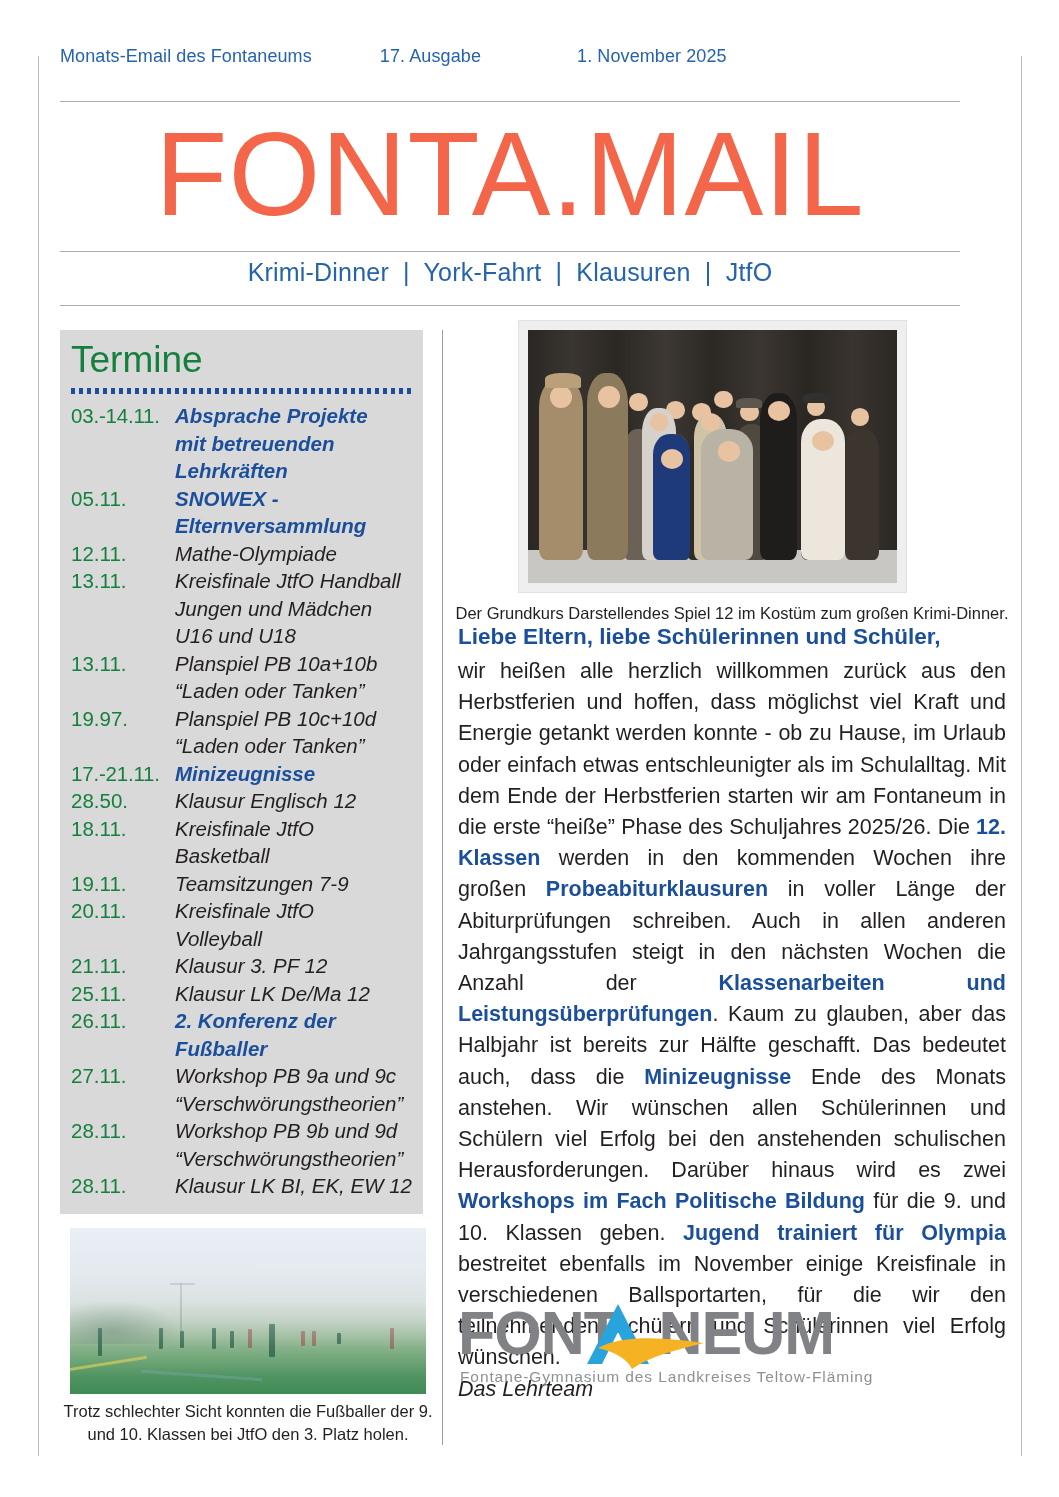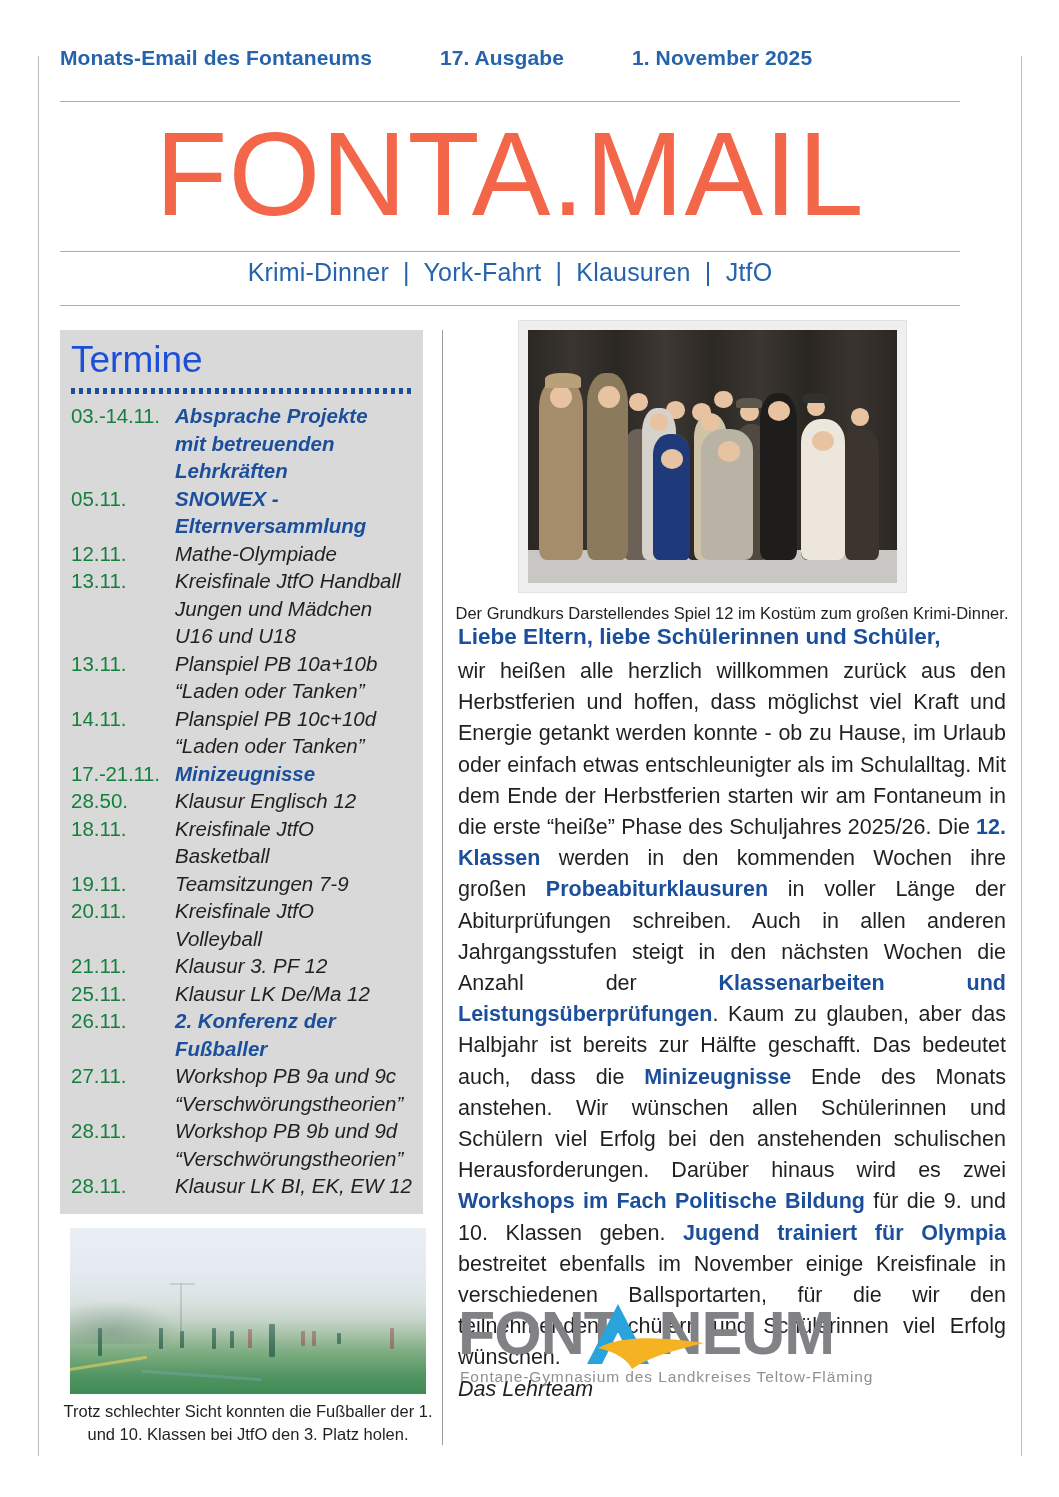--- a/index.html
+++ b/index.html
@@ -36,27 +36,26 @@
   
   .masthead {
     position: absolute;
     left: 60px; top: 46px;
     width: 900px;
   }
   .masthead-row {
     display: flex;
     align-items: baseline;
     color: #2563ac;
-    font-size: 21px;
+    font-size: 18px;
     letter-spacing: .1px;
     white-space: nowrap;
-    font-weight: bold;
   }
   .mh-issue   { margin-left: 68px; }
-  .mh-date    { margin-left: 68px; }
+  .mh-date    { margin-left: 96px; }
 
   .rule-thin {
     position: absolute;
     left: 60px;
     width: 900px;
     height: 1px;
     background: #a9adb2;
   }
   .rule-top    { top: 101px; }
   .rule-mid    { top: 251px; }
@@ -98,21 +97,21 @@
   
   .termine-box {
     position: absolute;
     left: 60px; top: 330px;
     width: 363px;
     background: #d9d9d9;
     padding: 0;
   }
   .termine-title {
     font-size: 37px;
-    color: #1d4ed8;
+    color: #15803d;
     font-weight: 400;
     padding: 8px 0 2px 11px;
     line-height: 44px;
   }
   .dotline {
     margin: 4px 10px 8px 11px;
     height: 6px;
     background-image: repeating-linear-gradient(to right,
                        #1b4f9c 0px, #1b4f9c 4px,
                        rgba(0,0,0,0) 4px, rgba(0,0,0,0) 8px);
@@ -402,21 +401,21 @@
           </div>
         </div>
         <div class="t-row">
           <div class="t-date">13.11.</div>
           <div class="t-text">
             <span class="ln">Planspiel PB 10a+10b</span>
             <span class="ln">“Laden oder Tanken”</span>
           </div>
         </div>
         <div class="t-row">
-          <div class="t-date">14.11.</div>
+          <div class="t-date">19.97.</div>
           <div class="t-text">
             <span class="ln">Planspiel PB 10c+10d</span>
             <span class="ln">“Laden oder Tanken”</span>
           </div>
         </div>
         <div class="t-row">
           <div class="t-date wide">17.-21.11.</div>
           <div class="t-text hl">
             <span class="ln">Minizeugnisse</span>
           </div>
@@ -503,21 +502,21 @@
     <div class="fog-player red" style="left:50%; top:61%; height:11%;"></div>
     <div class="fog-player" style="left:56%; top:58%; height:20%; width:6px;"></div>
     <div class="fog-player red" style="left:65%; top:62%; height:9%;"></div>
     <div class="fog-player red" style="left:68%; top:62%; height:9%;"></div>
     <div class="fog-player" style="left:75%; top:63%; height:7%;"></div>
     <div class="fog-player red" style="left:90%; top:60%; height:13%;"></div>
     <div class="fog-haze"></div>
   </div>
 
   <div class="cap-fog">
-    <span>Trotz schlechter Sicht konnten die Fußballer der 1.</span><br>
+    <span>Trotz schlechter Sicht konnten die Fußballer der 9.</span><br>
     <span>und 10. Klassen bei JtfO den 3. Platz holen.</span>
   </div>
 
   <div class="foto-krimi">
     <div class="krimi-inner">
       <div class="krimi-floor"></div>
 
       <div class="fig" style="left:26%;  width:8%;  height:52%; background:#6b6157;"></div>
       <div class="head" style="left:27.5%; top:25%; width:5%; height:7%;"></div>
       <div class="fig" style="left:36%;  width:8%;  height:50%; background:#4a443d;"></div>

